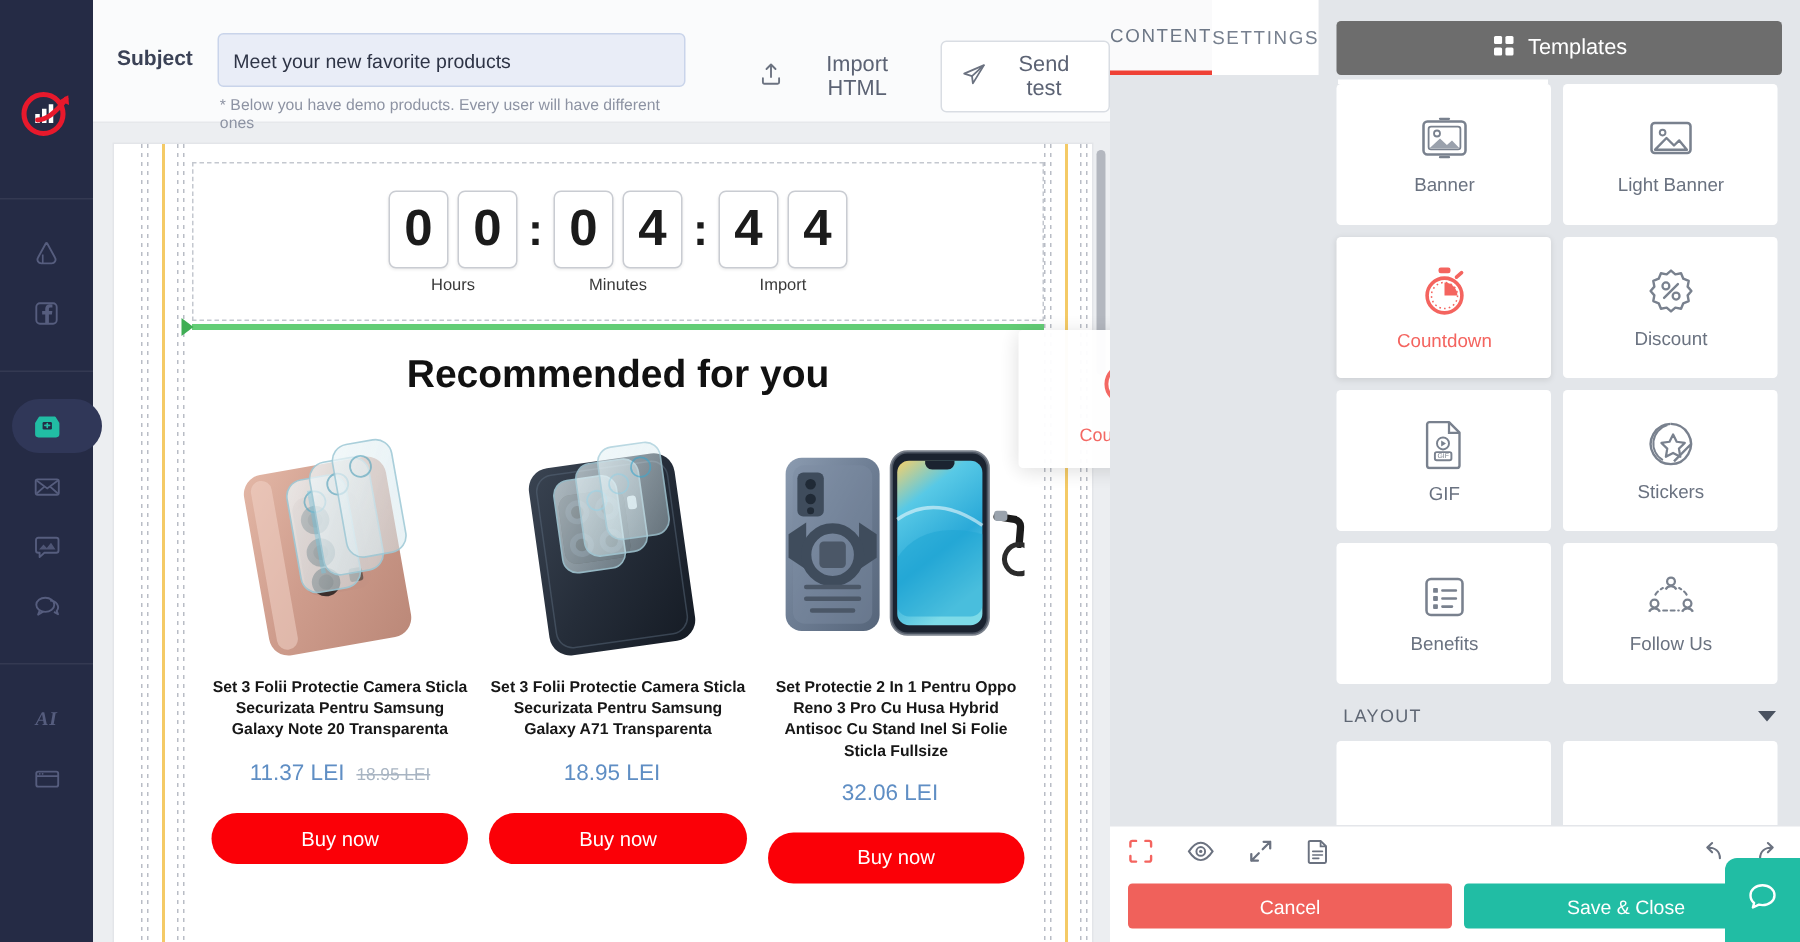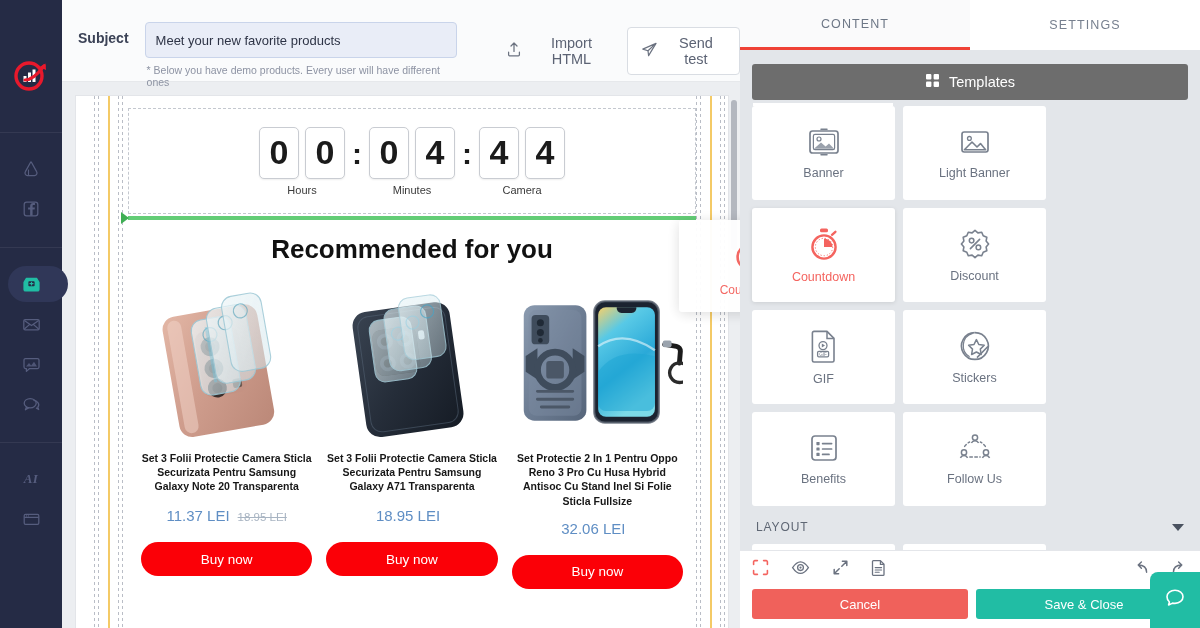--- a/index.html
+++ b/index.html
@@ -135,21 +135,21 @@
     position: absolute; left: 617px; top: 138px; width: 142px; height: 92px;
     background: #fff; box-shadow: 0 2px 14px rgba(0,0,0,.14); border-radius: 3px;
     display: flex; flex-direction: column; align-items: center; justify-content: center;
     gap: 7px; z-index: 40; opacity: .97;
   }
   .drag-ghost .gl { font-size: 12px; color: #f4645f; }
 
   
   .rpanel {
     width: 460px; flex: 0 0 460px; height: 628px; background: #e3e6ea;
-    position: relative; display: flex; flex-direction: column; z-index: 20;
+    position: relative; display: flex; flex-direction: row; z-index: 20;
   }
   .rtabs { display: flex; height: 50px; background: #ffffff; flex: 0 0 50px; }
   .rtab {
     flex: 1; display: flex; align-items: center; justify-content: center;
     font-size: 12.5px; letter-spacing: 1.1px; color: #77808f; cursor: pointer;
     background: #fbfbfc;
   }
   .rtab.active { background: #fafafb; color: #6d7786; border-bottom: 3px solid #ef4136; }
   .rtab.inactive { background: #ffffff; }
 
@@ -365,21 +365,21 @@
                     <div class="digit">4</div>
                   </div>
                   <div class="tlabel">Minutes</div>
                 </div>
                 <div class="tcolon">:</div>
                 <div class="tgroup">
                   <div class="tdigits">
                     <div class="digit">4</div>
                     <div class="digit">4</div>
                   </div>
-                  <div class="tlabel">Camera</div>
+                  <div class="tlabel">Import</div>
                 </div>
               </div>
             </div>
 
             <div class="drop-indicator"></div>
 
             <div class="rec-title">Recommended for you</div>
 
             <div class="products">
 

